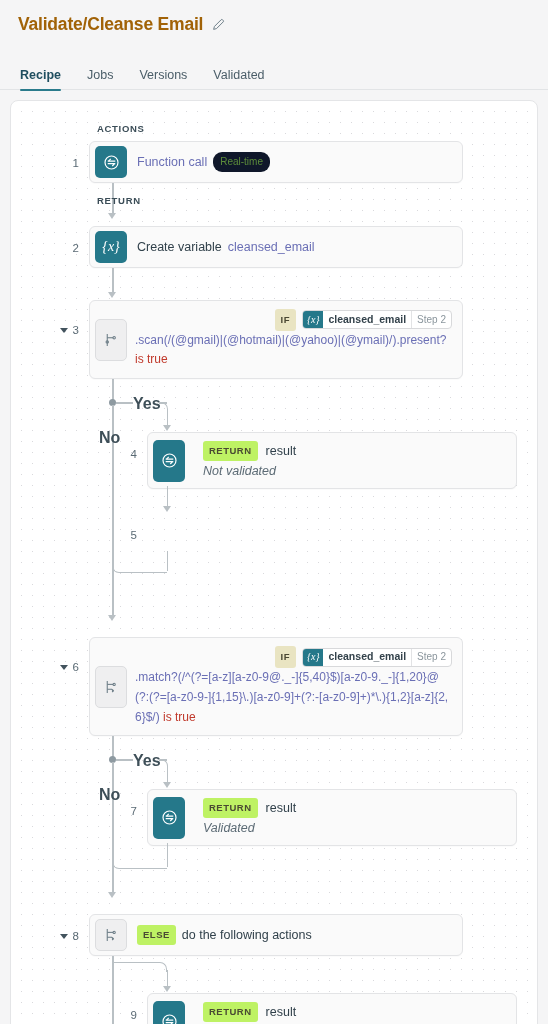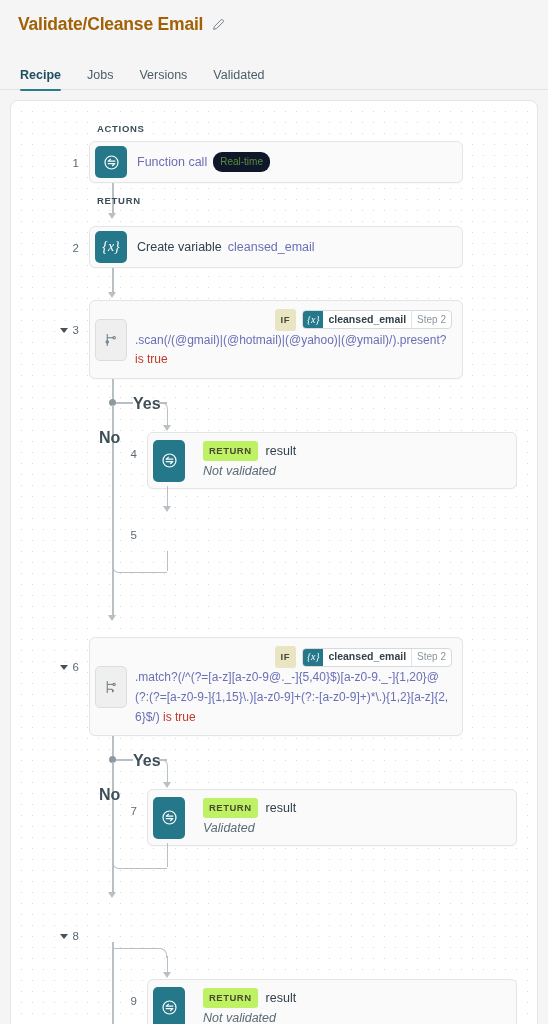--- a/index.html
+++ b/index.html
@@ -386,20 +386,35 @@
 
       <div class="vline" style="left:155.5px;top:107px;height:24px"></div>
       <div class="corner" style="left:101px;top:125px;width:55px;height:8px"></div>
     </div>
 
     <div class="row">
       <div class="num">
         <span class="caret"></span>
         <span>8</span>
       </div>
+      <div class="card w-main">
+        <div class="icon-box grey" style="align-self:center">
+          <svg viewBox="0 0 24 24" width="18" height="18" fill="none" stroke="currentColor" stroke-width="1.4">
+            <path d="M7 4v16"></path>
+                <path d="M7 8.5h8"></path>
+                <circle cx="16.2" cy="8.5" r="1.5"></circle>
+            <path d="M7 15h6l2 2.5"></path>
+                <path d="M13.4 18.6l1.8-1.3-1.2-1.9"></path>
+          </svg>
+        </div>
+        <div class="card-body">
+          <span class="tag">ELSE</span>
+          <span class="lbl-dark">do the following actions</span>
+        </div>
+      </div>
     </div>
 
     <div style="position:relative;height:190px">
 
       <div class="vline" style="left:101px;top:0;height:138px"></div>
 
       <div class="corner-tr" style="left:101px;top:6px;width:55px;height:10px"></div>
       <div class="vline" style="left:155.5px;top:14px;height:18px"></div>
       <div class="arrow-down" style="left:152px;top:30px"></div>
 

